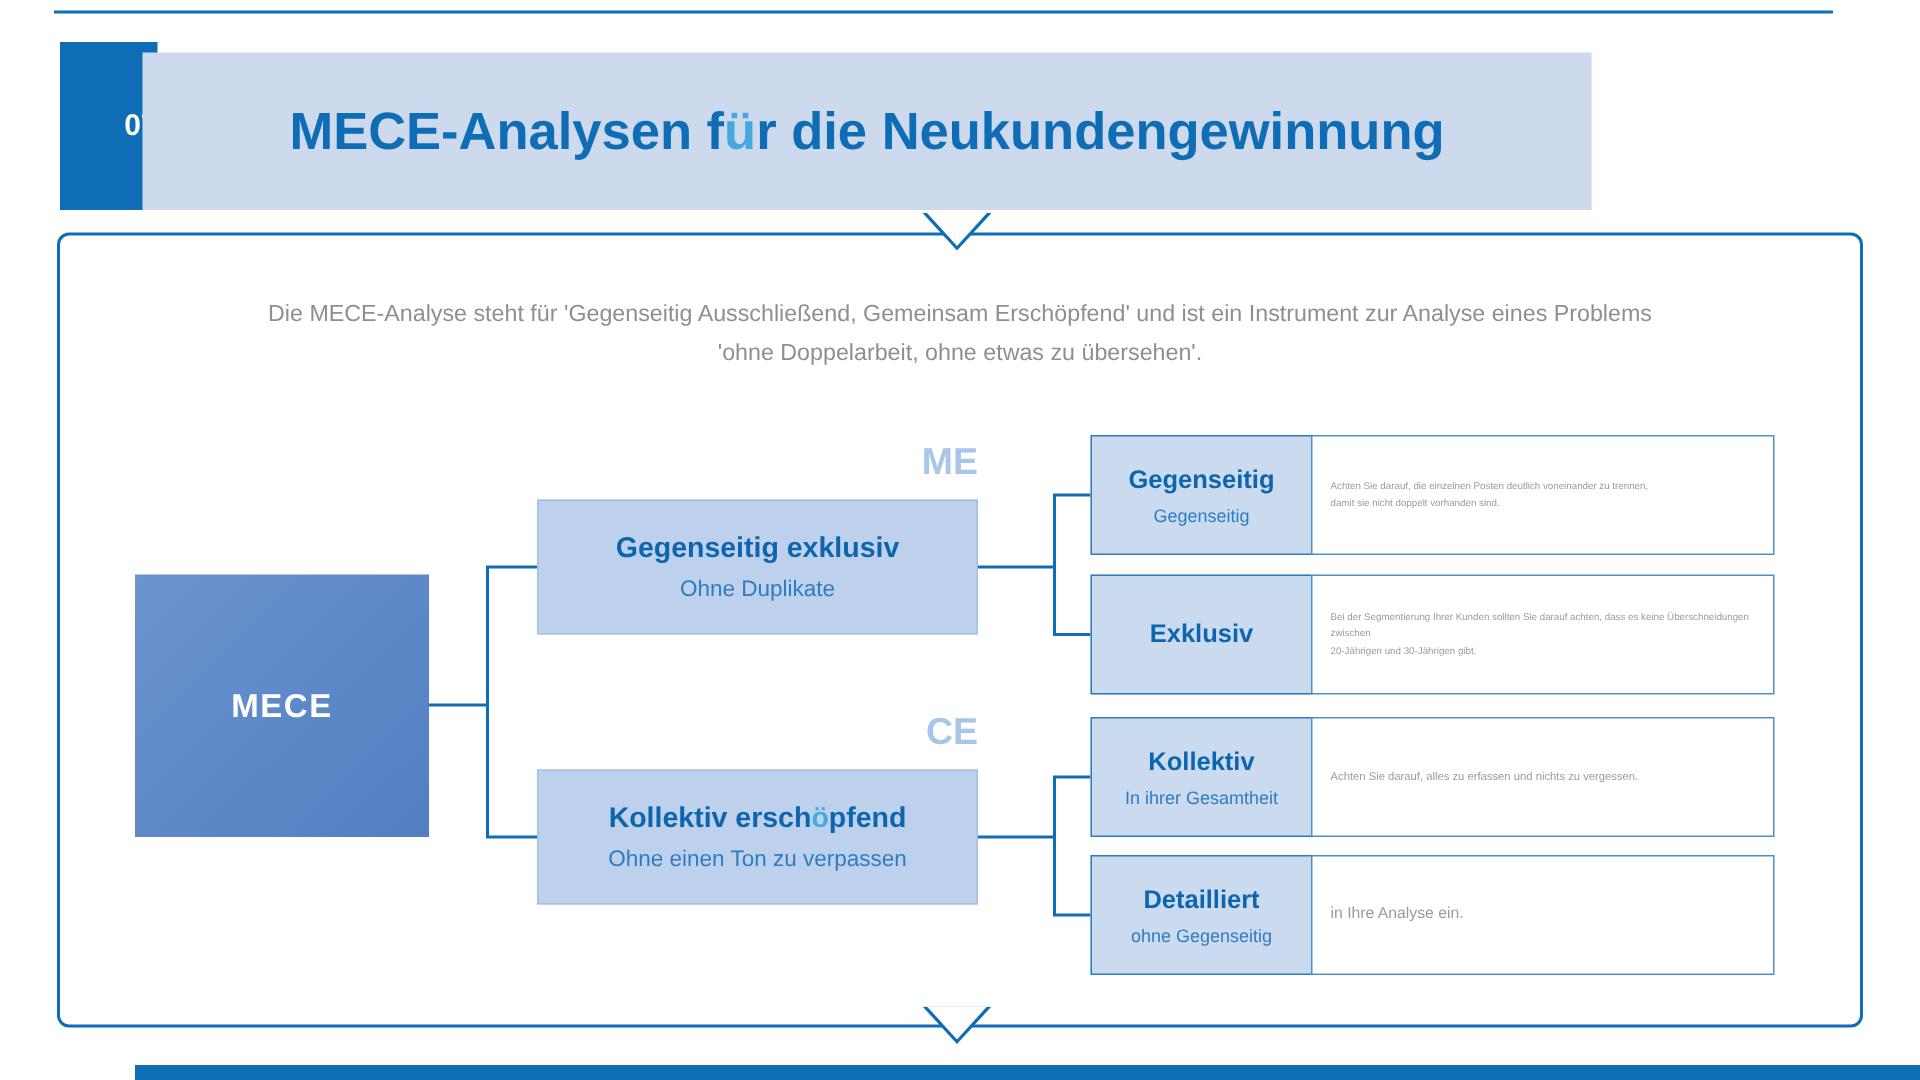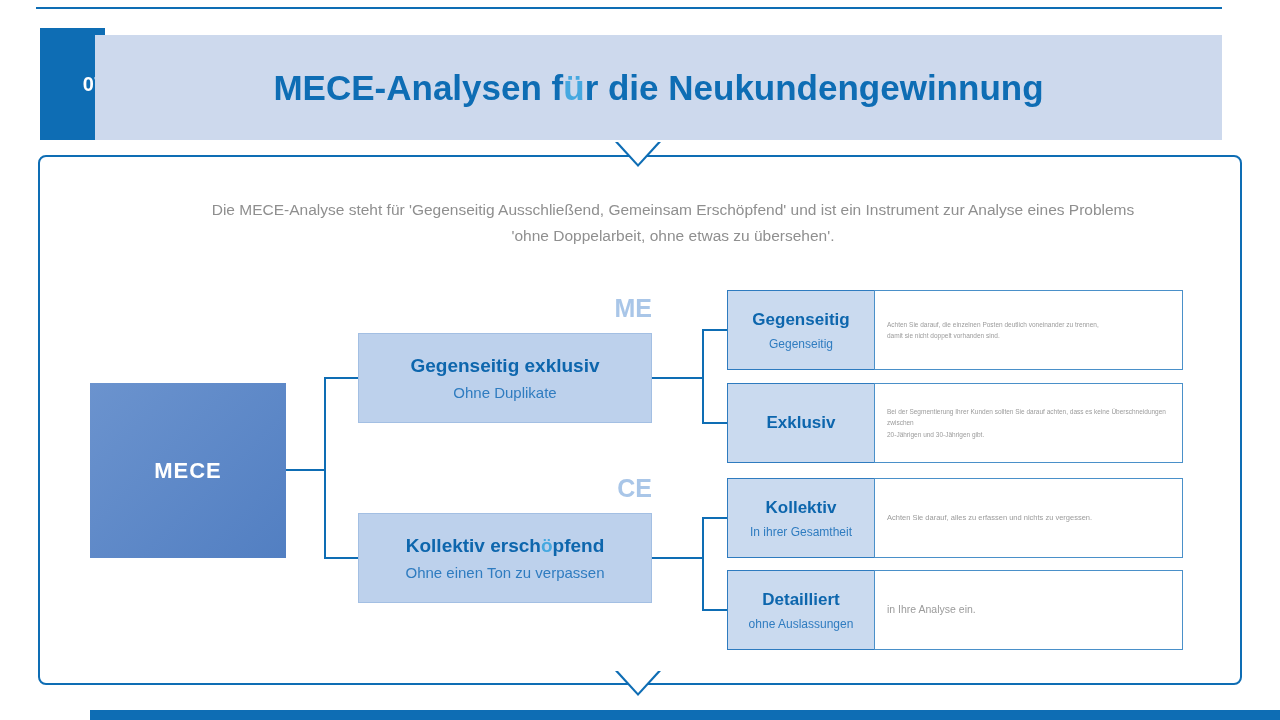--- a/index.html
+++ b/index.html
@@ -17,42 +17,42 @@
   }
   .top-line { position:absolute; left:36px; top:7px; width:1186px; height:2px; background:var(--blue); }
   .bottom-bar { position:absolute; left:90px; right:0; bottom:0; height:10px; background:var(--blue); }
 
   .num-box {
     position:absolute; left:40px; top:28px; width:65px; height:112px;
     background:var(--blue); color:#fff; font-weight:bold; font-size:20px;
     display:flex; align-items:center; justify-content:flex-end;
   }
   .banner {
-    position:absolute; left:95px; top:35px; width:1127px; height:105px;
+    position:absolute; left:95px; top:35px; width:966px; height:105px;
     background:var(--banner); display:flex; align-items:center; justify-content:center;
   }
   .title { margin:0; font-size:35px; font-weight:bold; color:var(--blue); }
   .um { color:var(--um); }
 
   .content-box {
     position:absolute; left:38px; top:155px; width:1204px; height:530px;
     border:2px solid var(--blue); border-radius:8px; background:#fff;
   }
 
   .chev { position:absolute; width:46px; height:25px; }
   .chev-blue { position:absolute; left:0; top:0; width:46px; height:25px; background:var(--blue);
     clip-path:polygon(0 0,100% 0,50% 100%); }
   .chev-white { position:absolute; left:3px; top:0; width:40px; height:22px; background:#fff;
     clip-path:polygon(0 0,100% 0,50% 100%); }
   .chev.top { left:615px; top:142px; }
   .chev.bottom { left:615px; top:671px; }
 
   .intro {
     position:absolute; left:38px; top:197px; width:1204px;
-    text-align:center; color:var(--gray); font-size:15.5px; line-height:26px;margin-left:33px;
+    text-align:center; color:var(--gray); font-size:15.5px; line-height:26px;
   }
 
   .mece {
     position:absolute; left:90px; top:383px; width:196px; height:175px;
     background:linear-gradient(135deg,#6b93ce,#527fc2);
     color:#fff; font-weight:bold; font-size:22px; letter-spacing:1px;
     display:flex; align-items:center; justify-content:center;
   }
 
   .conn { position:absolute; background:var(--blue); }
@@ -179,21 +179,21 @@
     <div class="rt">Kollektiv</div>
     <div class="rs">In ihrer Gesamtheit</div>
   </div>
   <div class="rdesc desc-s r2">
     <div>Achten Sie darauf, alles zu erfassen und nichts zu vergessen.</div>
     <div></div>
   </div>
 
   <div class="rlabel r3">
     <div class="rt">Detailliert</div>
-    <div class="rs">ohne Auslassungen</div>
+    <div class="rs">ohne Gegenseitig</div>
   </div>
   <div class="rdesc desc-m r3">
     <div>in Ihre Analyse ein.</div>
   </div>
 
   <div class="chev bottom">
     <div class="chev-blue"></div>
     <div class="chev-white"></div>
   </div>
 

